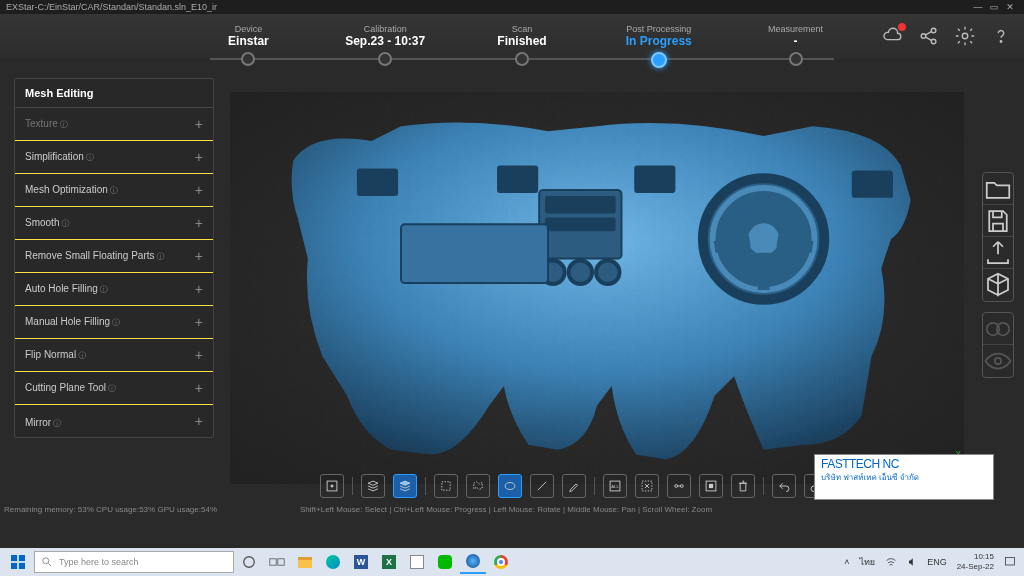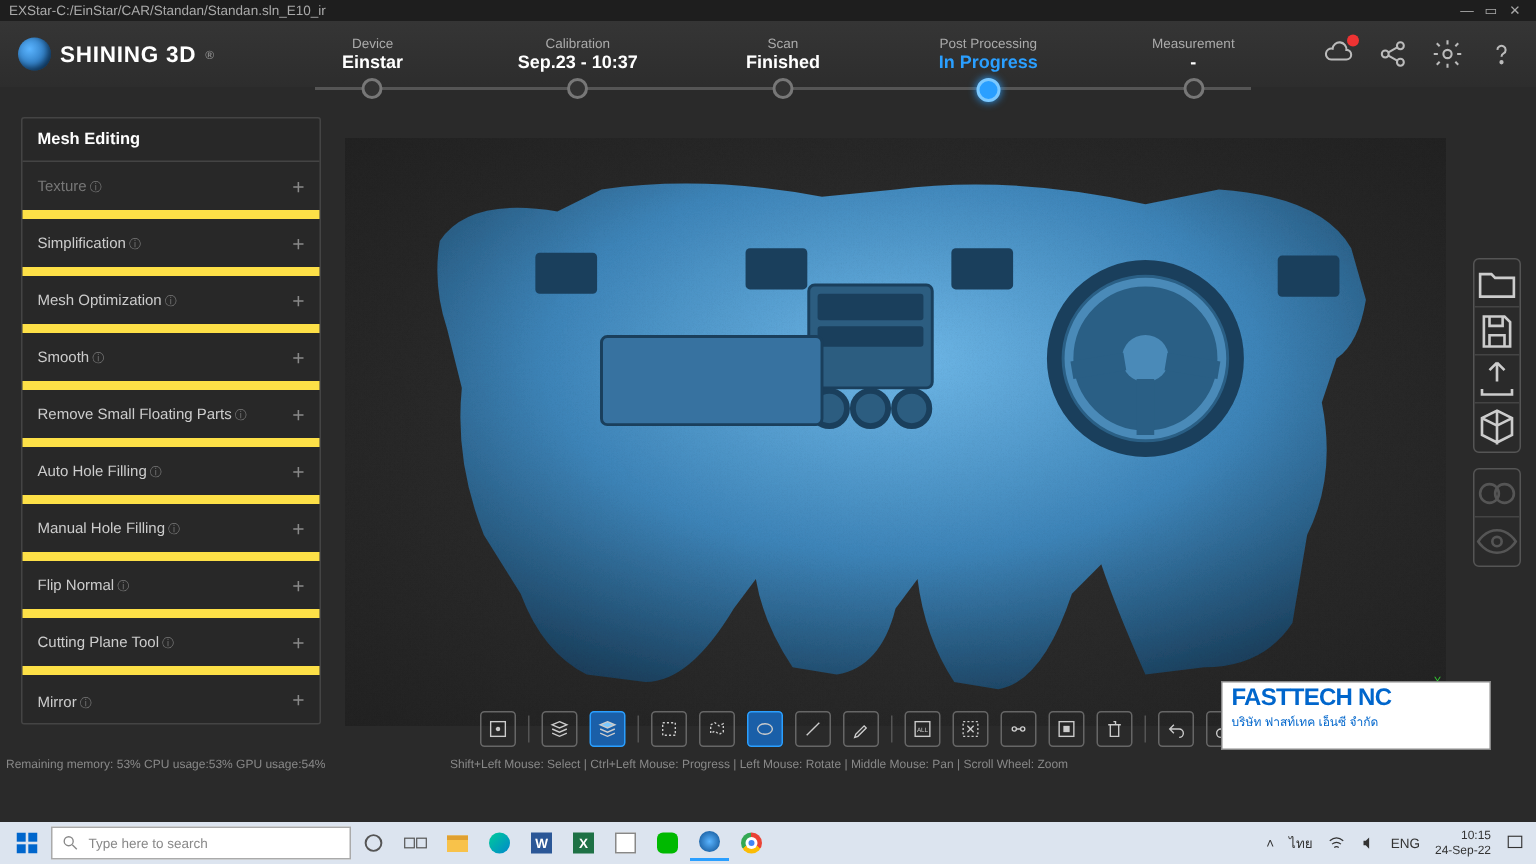--- a/index.html
+++ b/index.html
@@ -27,21 +27,21 @@
 
   .headicons { margin-left: auto; display: flex; gap: 14px; align-items: center; }
   .hic { width: 22px; height: 22px; display: flex; align-items: center; justify-content: center; position: relative; cursor: pointer; }
   .hic svg { stroke: #bbb; fill: none; stroke-width: 1.5; }
   .hic .red { position: absolute; top: -2px; right: -2px; width: 8px; height: 8px; background: #e33; border-radius: 50%; }
 
   .main { position: absolute; top: 62px; bottom: 32px; left: 0; right: 0; }
 
   .sidepanel { position: absolute; left: 14px; top: 16px; width: 200px; background: rgba(40,40,40,.95); border: 1px solid #444; border-radius: 2px; }
   .panelhead { padding: 8px 10px; font-size: 11px; font-weight: 600; color: #fff; border-bottom: 1px solid #444; }
-  .prow { display: flex; align-items: center; justify-content: space-between; padding: 8px 10px; border-bottom: 6px solid #fde047; font-size: 10px; cursor: pointer; }
+  .prow { display: flex; align-items: center; justify-content: space-between; padding: 8px 10px; border-bottom: 1px solid #fde047; font-size: 10px; cursor: pointer; }
   .prow:last-child { border-bottom: none; align-items: flex-end; }
   .prow .plus { font-size: 14px; color: #888; }
   .prow .info { font-size: 8px; color: #777; margin-left: 2px; }
   .prow.dis { color: #777; }
 
   .righttools { position: absolute; right: 10px; top: 110px; width: 32px; }
   .rgroup { border: 1px solid #555; border-radius: 4px; margin-bottom: 10px; }
   .rbtn { width: 30px; height: 32px; display: flex; align-items: center; justify-content: center; cursor: pointer; border-bottom: 1px solid #444; }
   .rbtn:last-child { border-bottom: none; }
   .rbtn svg { stroke: #ccc; fill: none; stroke-width: 1.4; }
@@ -57,21 +57,21 @@
   .bbtn svg { stroke: #ccc; fill: none; stroke-width: 1.3; width: 14px; height: 14px; }
   .bsep { width: 1px; height: 18px; background: #555; }
 
   .hint { position: absolute; left: 300px; bottom: 30px; font-size: 8px; color: #888; }
   .memline { position: absolute; left: 4px; bottom: 30px; font-size: 8px; color: #888; }
 
   .axis { position: absolute; right: 40px; bottom: 56px; width: 40px; height: 40px; }
   .axis svg { width: 100%; height: 100%; }
 
   .watermark { position: absolute; right: 30px; bottom: 44px; width: 180px; height: 46px; background: #fff; border: 1px solid #888; padding: 2px 6px; }
-  .watermark .l1 { font-size: 16px; font-weight: 700; font-style: italic; color: #d00; letter-spacing: -.5px; }
+  .watermark .l1 { font-size: 12px; font-weight: 400; font-style: italic; color: #d00; letter-spacing: -.5px; }
   .watermark .l1 span { color: #06c; font-style: normal; }
   .watermark .l2 { font-size: 8px; color: #06c; }
 
   .taskbar { position: absolute; bottom: 0; left: 0; right: 0; height: 28px; background: #dce4ef; display: flex; align-items: center; padding: 0 4px; gap: 2px; font-size: 9px; color: #333; margin-top: 12px; }
   .taskbar .start { width: 28px; height: 24px; display: flex; align-items: center; justify-content: center; }
   .taskbar .search { flex: 0 0 200px; height: 22px; background: #fff; border: 1px solid #aaa; display: flex; align-items: center; padding: 0 6px; gap: 6px; color: #888; }
   .taskbar .tb { width: 26px; height: 24px; display: flex; align-items: center; justify-content: center; }
   .taskbar .tb.sel { border-bottom: 2px solid #2a9fff; }
   .taskbar .tray { margin-left: auto; display: flex; align-items: center; gap: 10px; padding-right: 4px; }
   .taskbar .clock { text-align: right; line-height: 10px; font-size: 8px; }
@@ -83,25 +83,20 @@
   <span>EXStar</span>
   <span>  -  </span>
   <span>C:/EinStar/CAR/Standan/Standan.sln_E10_ir</span>
   <div class="spacer"></div>
   <div class="winbtn">—</div>
   <div class="winbtn">▭</div>
   <div class="winbtn">✕</div>
 </div>
 
 <div class="header">
-  <div class="brand">
-    <div class="globe"></div>
-    <span>SHINING 3D</span>
-      <sup>®</sup>
-  </div>
   <div class="steps">
     <div class="step">
         <div class="lab">Device</div>
         <div class="val">Einstar</div>
       </div>
     <div class="step">
         <div class="lab">Calibration</div>
         <div class="val">Sep.23 - 10:37</div>
       </div>
     <div class="step">

